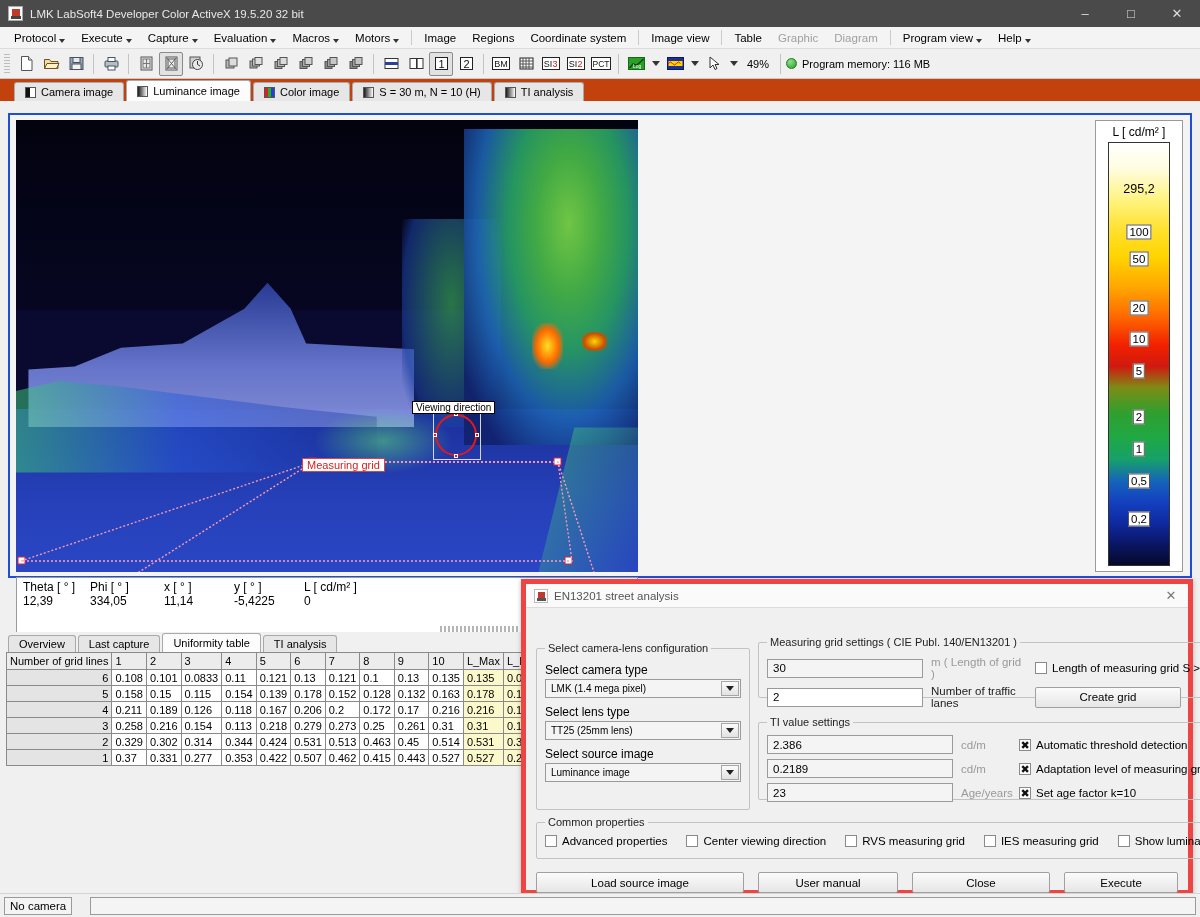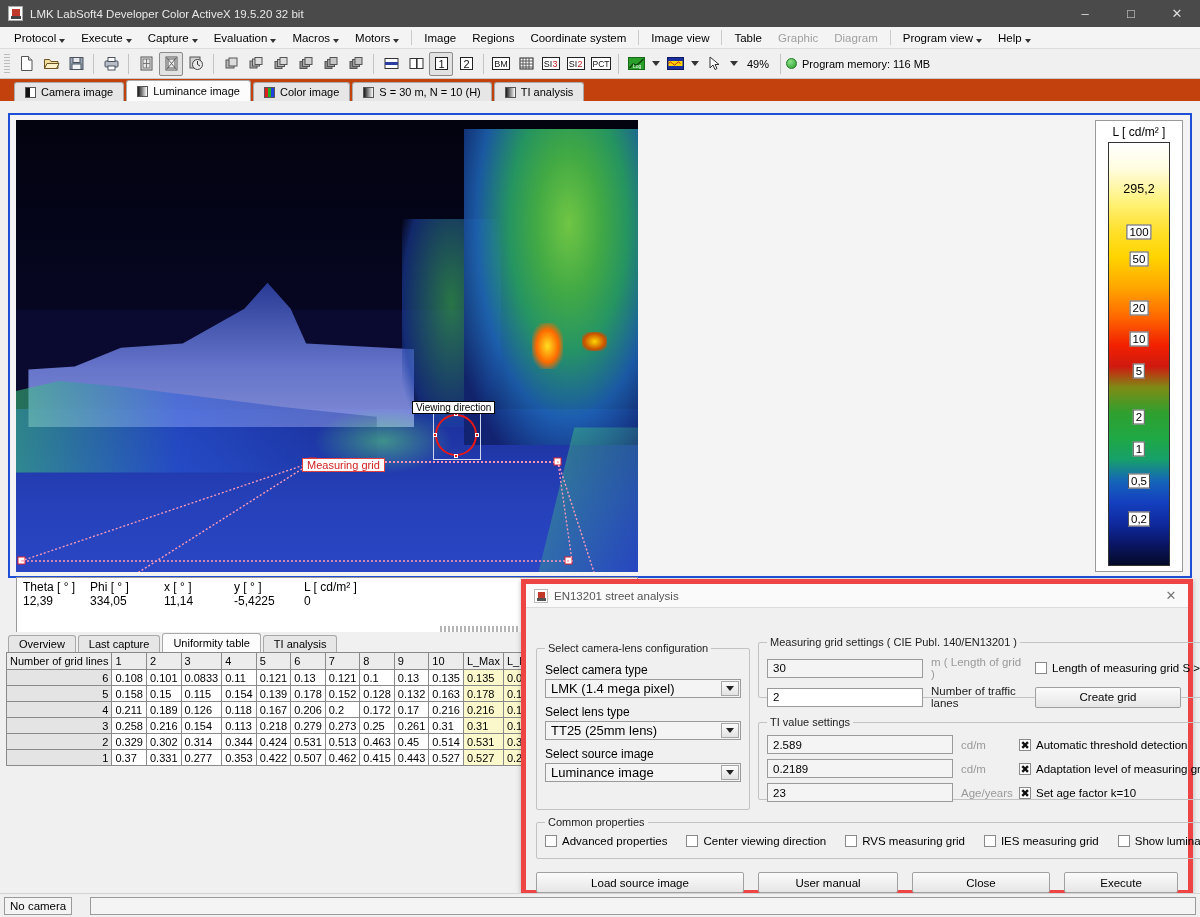--- a/index.html
+++ b/index.html
@@ -228,21 +228,21 @@
   #dlgbody{position:relative;padding:8px 10px;}
 
   fieldset.grp{
     border:1px solid #c3c3c3;border-radius:2px;margin:0;padding:6px 8px 24px;
     position:absolute;
   }
   fieldset.grp > legend{font-size:11px;padding:0 3px;color:#222;}
   .lbl{font-size:12px;margin:3px 0 2px;display:block;}
   .sel-box{
     height:19px;border:1px solid #9a9a9a;background:#f4f4f4;
-    display:flex;align-items:center;padding-left:5px;font-size:13px;
+    display:flex;align-items:center;padding-left:5px;font-size:10px;
     position:relative;
   }
   .sel-box .arrowbtn{
     position:absolute;right:1px;top:1px;bottom:1px;width:18px;
     background:linear-gradient(to bottom,#fbfbfb,#e2e2e2);
     border:1px solid #a6a6a6;display:flex;align-items:center;justify-content:center;
   }
   .sel-box .arrowbtn i{display:block;width:0;height:0;
     border-left:4px solid transparent;border-right:4px solid transparent;
     border-top:5px solid #222;}
@@ -795,21 +795,21 @@
         </div>
         <span class="unitd" style="width:96px;">Number of traffic lanes</span>
         <div class="btn" style="width:146px;">Create grid</div>
       </div>
     </fieldset>
 
     <fieldset class="grp" style="left:232px;top:108px;width:420px;height:84px;">
       <legend>TI value settings</legend>
       <div style="display:flex;align-items:center;gap:8px;margin-top:1px;">
         <div class="txtin" style="width:186px;background:#f4f4f4;">
-          <span>2.589</span>
+          <span>2.386</span>
         </div>
         <span class="unit" style="width:50px;">cd/m</span>
         <div class="cb">
           <span class="box on"></span>
           <span>Automatic threshold detection</span>
         </div>
       </div>
       <div style="display:flex;align-items:center;gap:8px;margin-top:5px;">
         <div class="txtin" style="width:186px;background:#f4f4f4;">
           <span>0.2189</span>

